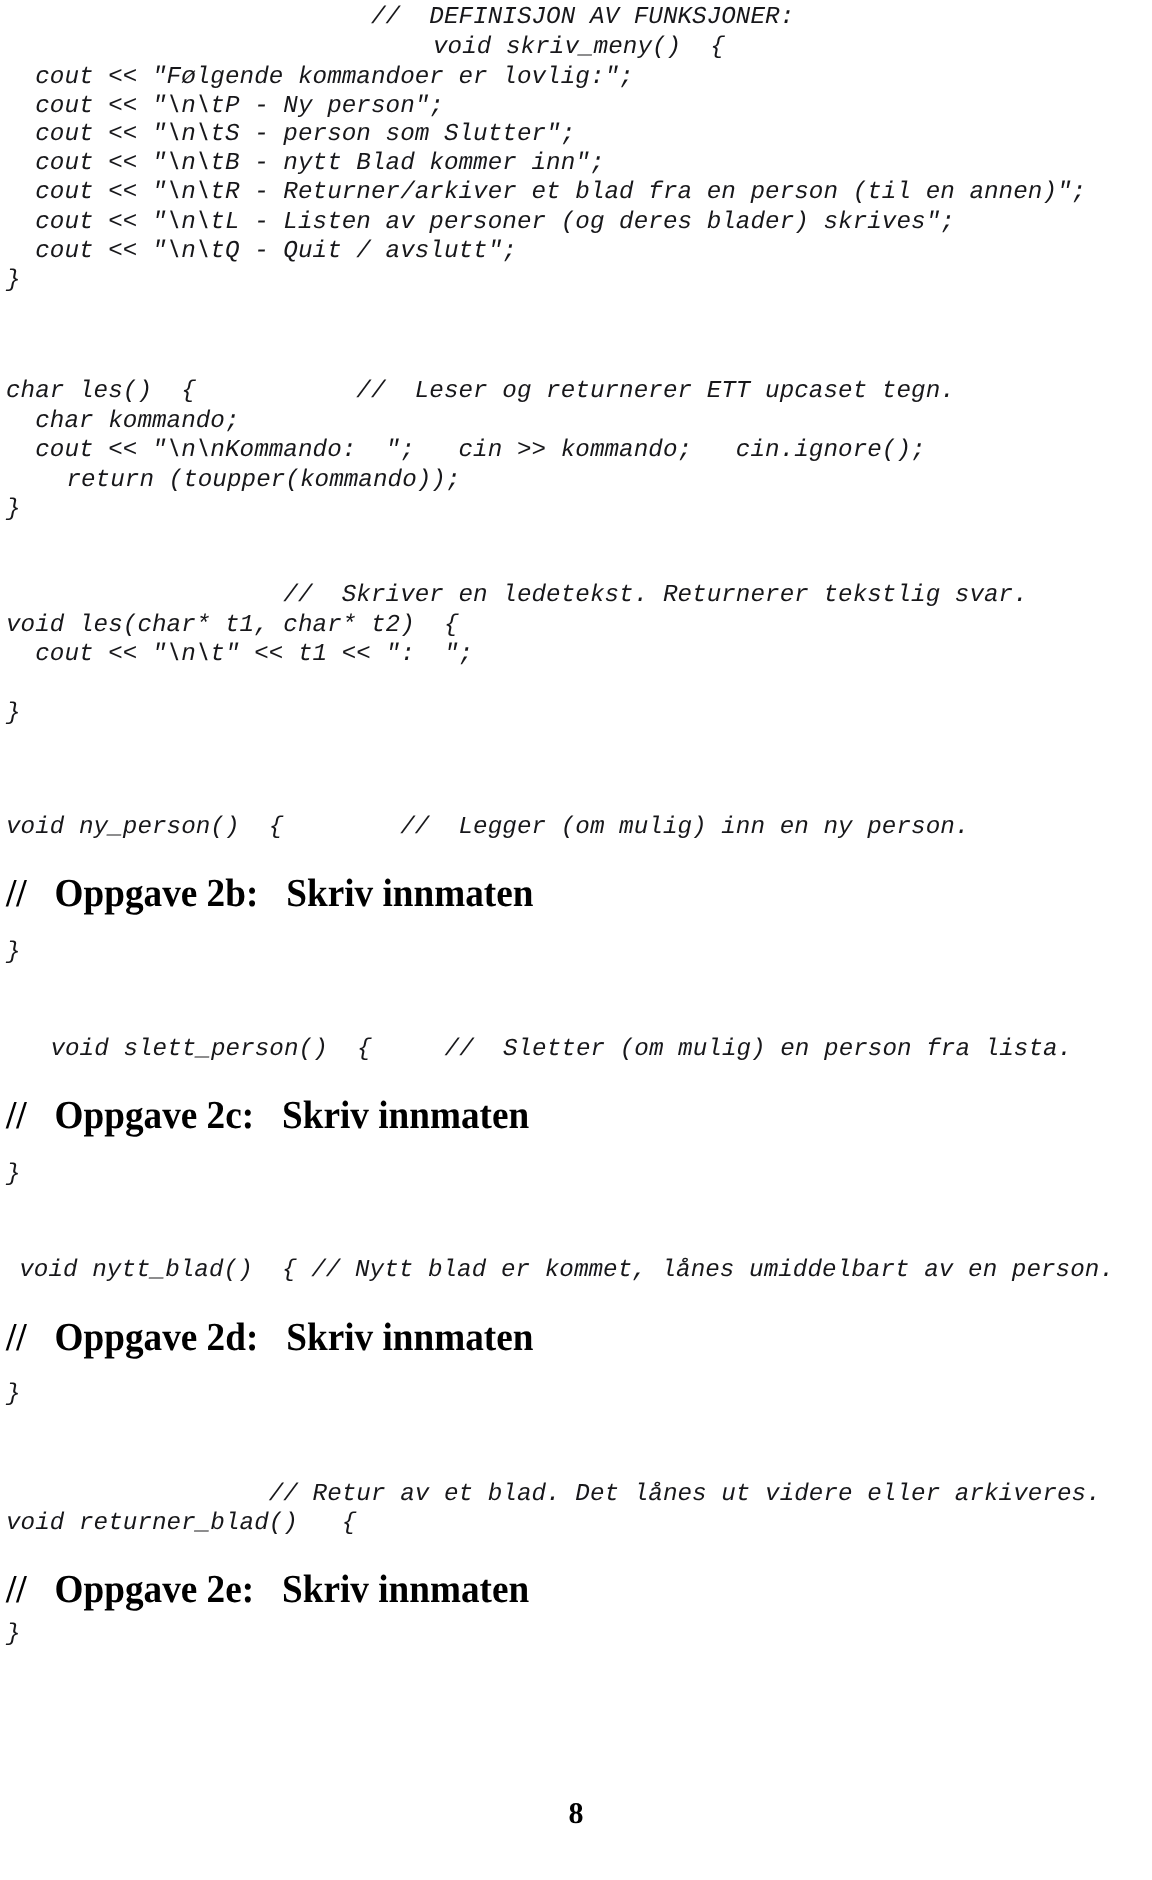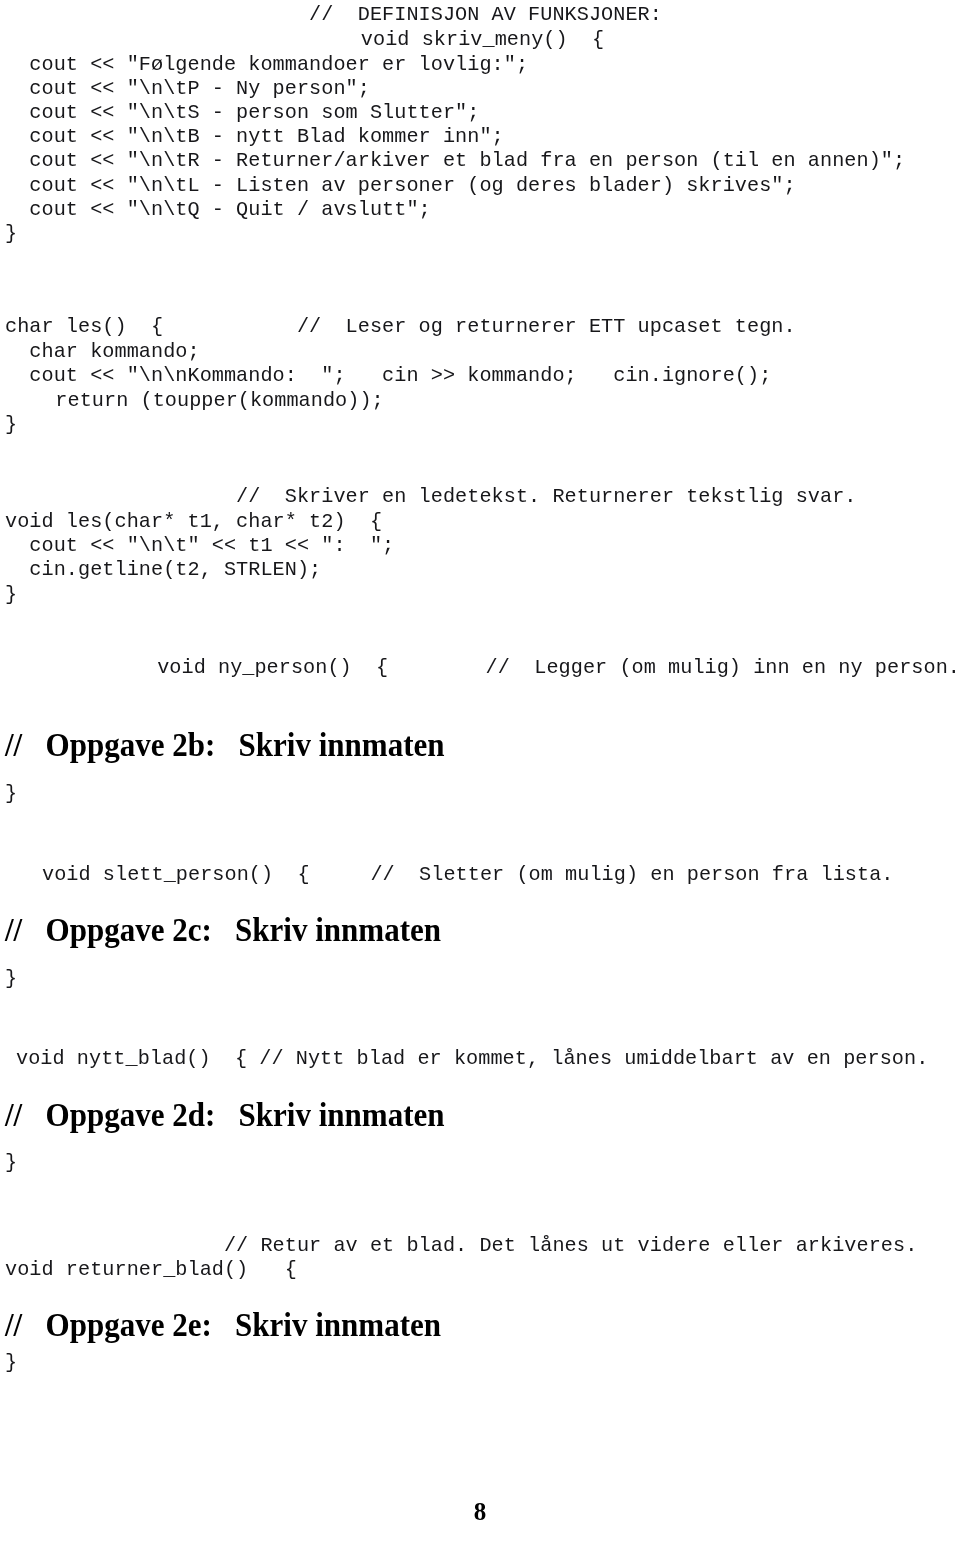--- a/index.html
+++ b/index.html
@@ -32,20 +32,21 @@
     left: 0;
     width: 960px;
     white-space: pre;
     font-family: "Liberation Mono", "DejaVu Sans Mono", monospace;
     font-size: 20.2px;
     line-height: 25px;
     letter-spacing: 0.05px;
     color: #17171a;
     padding-left: 5px;
     box-sizing: border-box;
+    font-style: italic;
   }
 
   
   .task-heading {
     position: absolute;
     left: 5px;
     white-space: pre;
     font-family: "Liberation Serif", "DejaVu Serif", serif;
     font-weight: bold;
     font-size: 33px;
@@ -84,23 +85,22 @@
     <div class="code-line" style="top: 197px;">  cout &lt;&lt; "\n\tQ - Quit / avslutt";</div>
     <div class="code-line" style="top: 221px;">}</div>
     <div class="code-line" style="top: 314px;">char les()  {           //  Leser og returnerer ETT upcaset tegn.</div>
     <div class="code-line" style="top: 339px;">  char kommando;</div>
     <div class="code-line" style="top: 363px;">  cout &lt;&lt; "\n\nKommando:  ";   cin &gt;&gt; kommando;   cin.ignore();</div>
     <div class="code-line" style="top: 388px; padding-left: 31px;">  return (toupper(kommando));</div>
     <div class="code-line" style="top: 412px;">}</div>
     <div class="code-line" style="top: 484px;">                   //  Skriver en ledetekst. Returnerer tekstlig svar.</div>
     <div class="code-line" style="top: 509px;">void les(char* t1, char* t2)  {</div>
     <div class="code-line" style="top: 533px;">  cout &lt;&lt; "\n\t" &lt;&lt; t1 &lt;&lt; ":  ";</div>
-    <div class="code-line" style="top: 557px;">  cin.getline(t2, STRLEN);</div>
     <div class="code-line" style="top: 582px;">}</div>
-    <div class="code-line" style="top: 655px; text-align: right;">void ny_person()  {        //  Legger (om mulig) inn en ny person.</div>
+    <div class="code-line" style="top: 677px;">void ny_person()  {        //  Legger (om mulig) inn en ny person.</div>
     <div class="code-line" style="top: 781px;">}</div>
     <div class="code-line" style="top: 862px; margin-left: 37px;">void slett_person()  {     //  Sletter (om mulig) en person fra lista.</div>
     <div class="code-line" style="top: 966px;">}</div>
     <div class="code-line" style="top: 1046px; padding-left: 16px;">void nytt_blad()  { // Nytt blad er kommet, lånes umiddelbart av en person.</div>
     <div class="code-line" style="top: 1150px;">}</div>
     <div class="code-line" style="top: 1233px;">                  // Retur av et blad. Det lånes ut videre eller arkiveres.</div>
     <div class="code-line" style="top: 1257px;">void returner_blad()   {</div>
     <div class="code-line" style="top: 1350px;">}</div>
     <div class="task-heading" style="top: 726px;">//   Oppgave 2b:   Skriv innmaten</div>
     <div class="task-heading" style="top: 911px;">//   Oppgave 2c:   Skriv innmaten</div>

